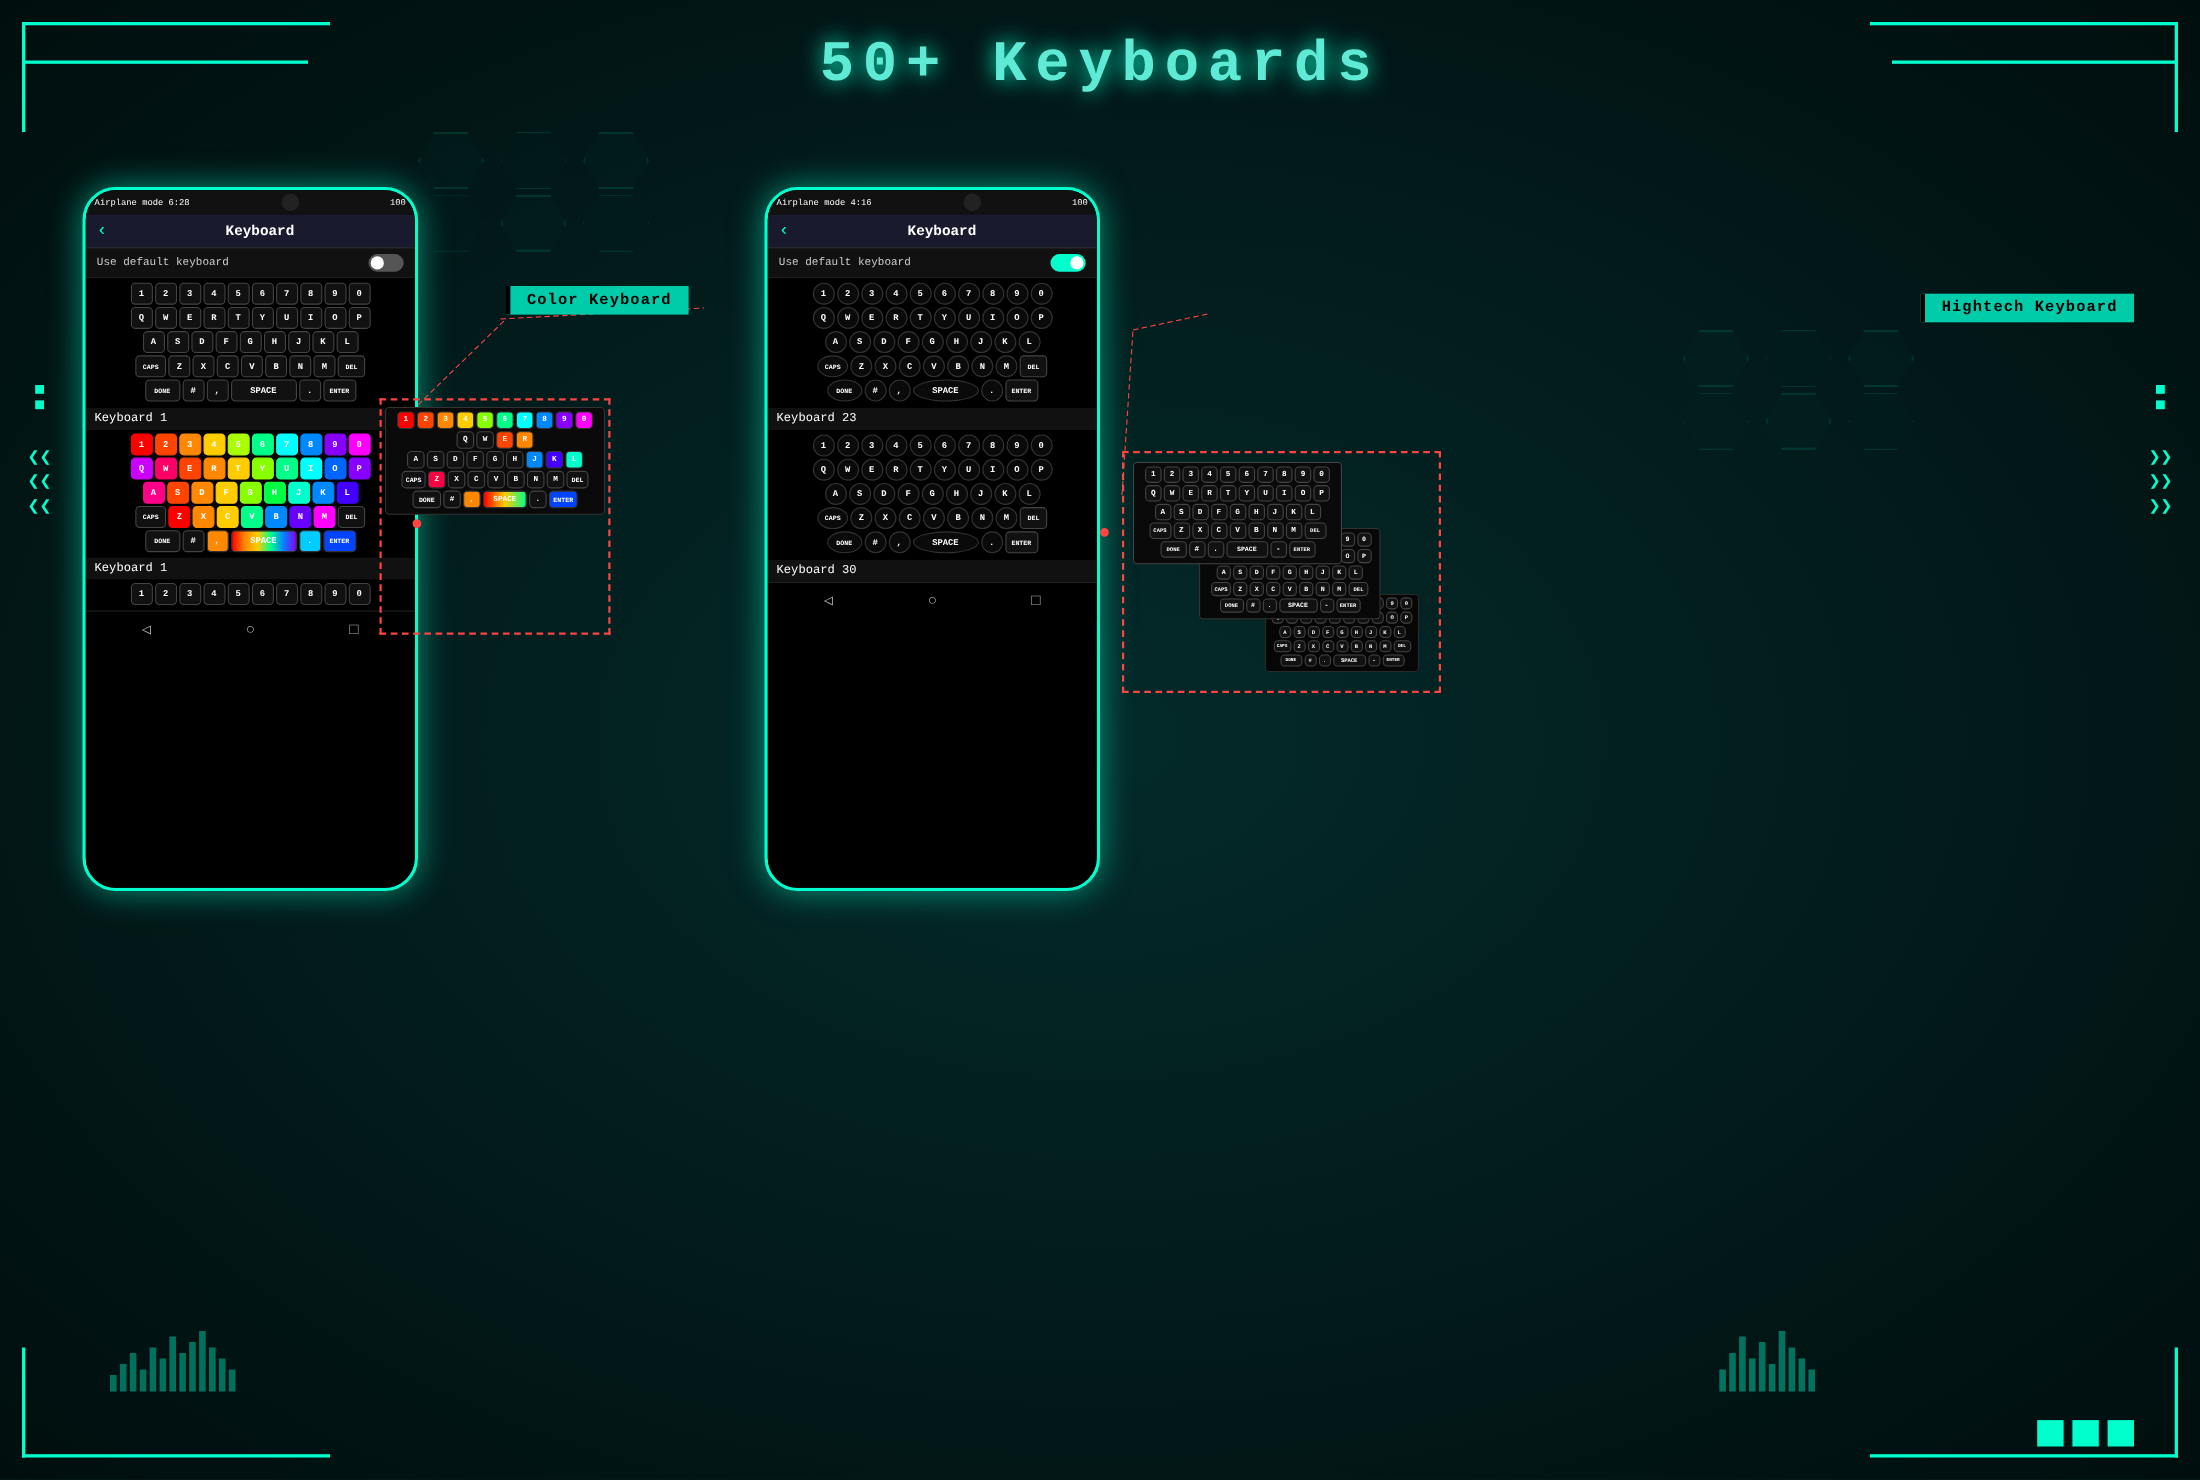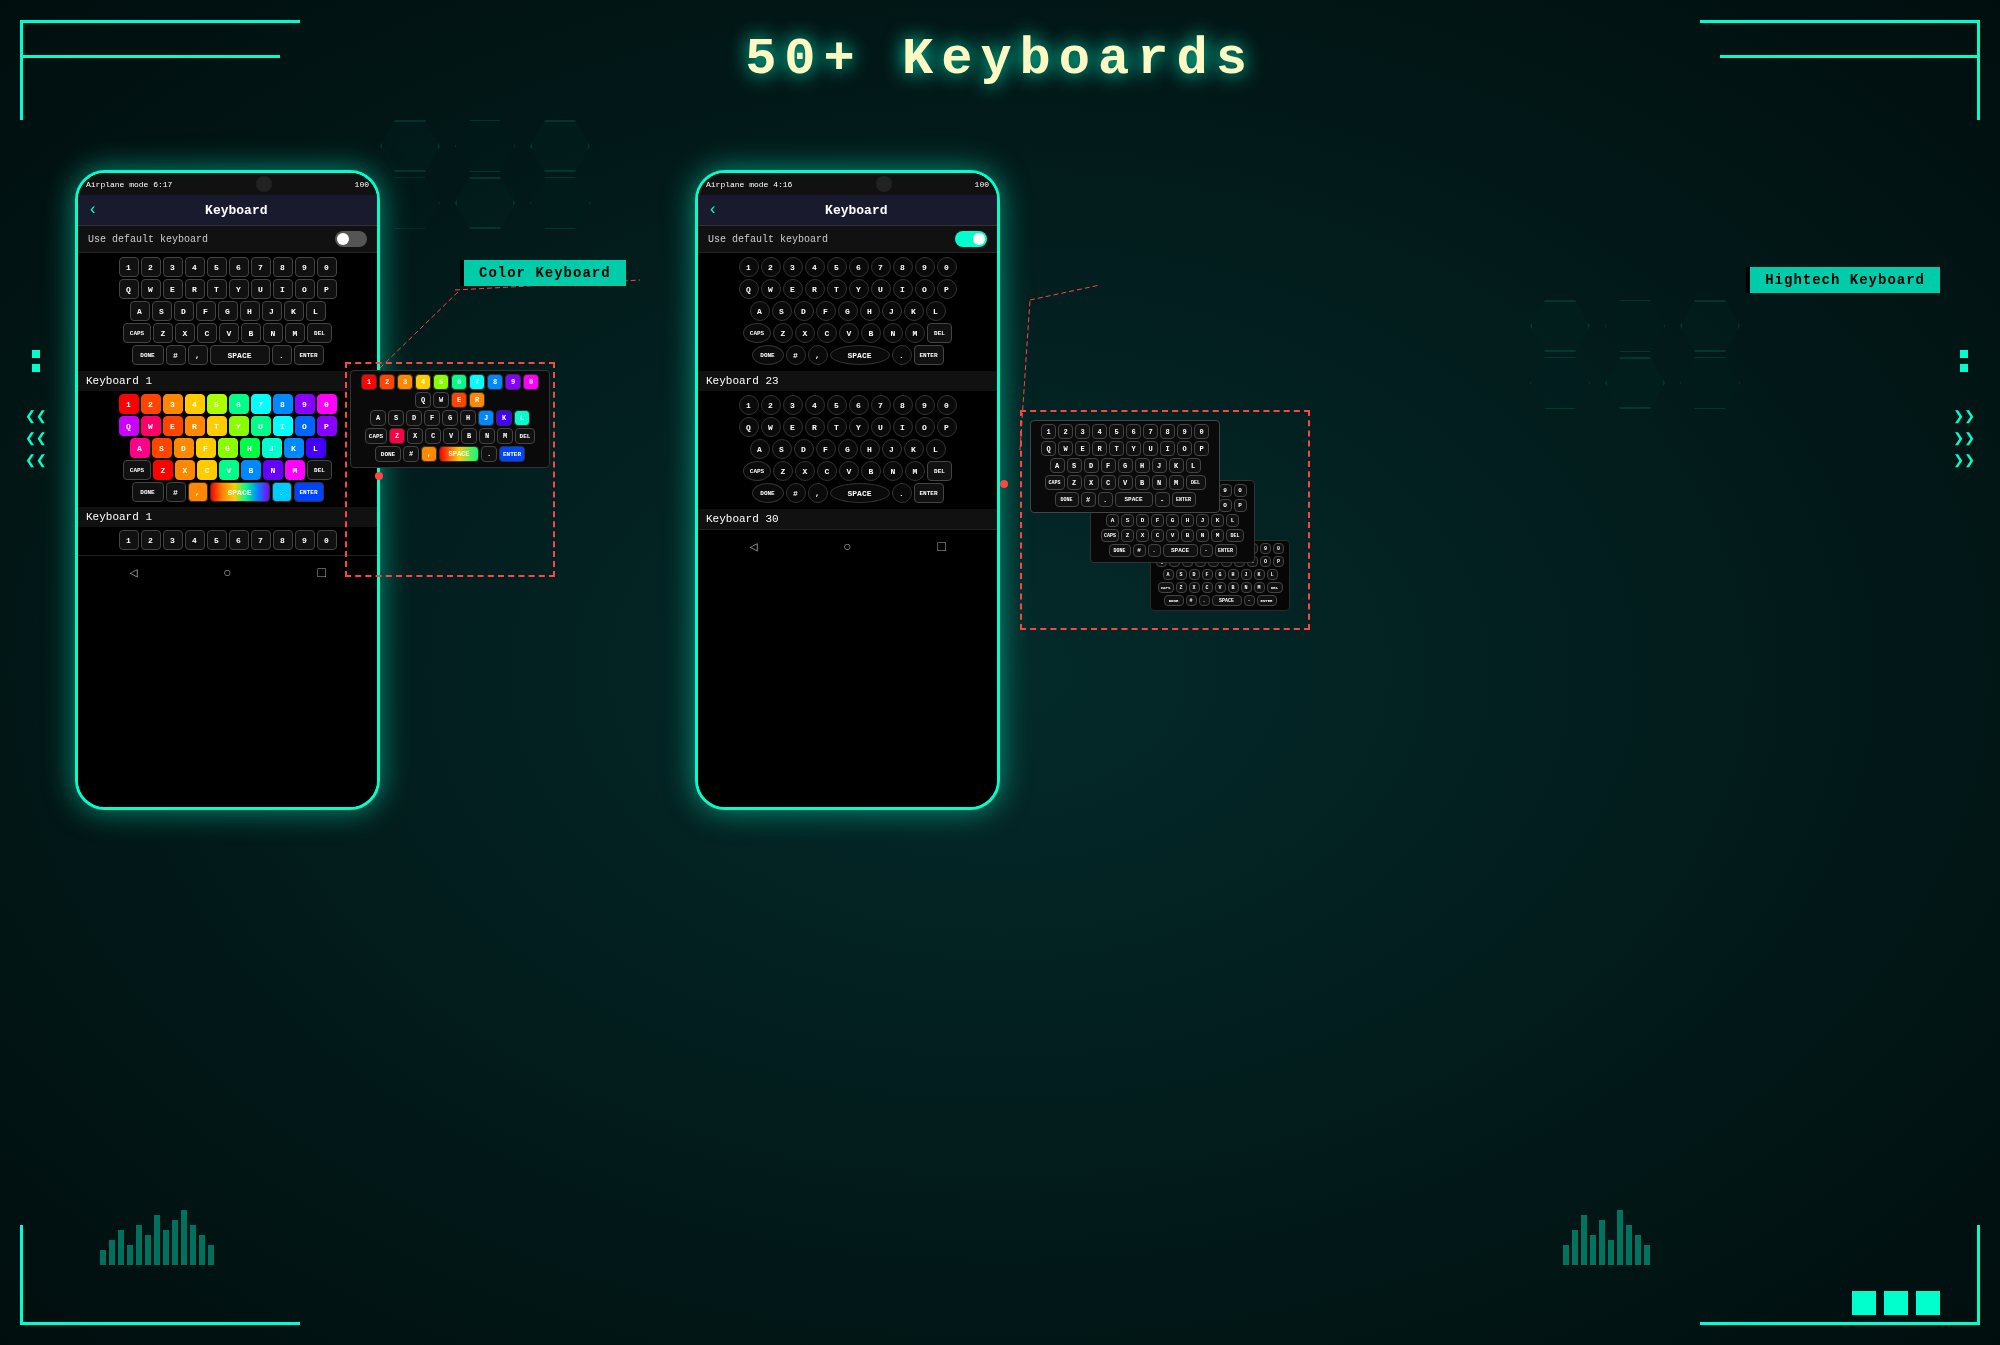--- a/index.html
+++ b/index.html
@@ -79,21 +79,21 @@
     .bar-top-right { right: 20px; width: 260px; }
 
     
     .main-title {
       position: absolute;
       top: 30px;
       left: 50%;
       transform: translateX(-50%);
       font-size: 52px;
       font-weight: bold;
-      color: #fef9c3;
+      color: #5eead4;
       letter-spacing: 8px;
       text-shadow: 0 0 20px #00ffcc;
       font-family: 'Courier New', monospace;
     }
 
     
     .phone {
       position: absolute;
       border-radius: 30px;
       border: 3px solid #00ffcc;
@@ -357,21 +357,21 @@
     <div class="chevron">❯❯</div>
   </div>
 </div>
 
 <div class="main-title">50+ Keyboards</div>
 
 <div class="phone" style="left:75px;top:170px;width:305px;height:640px;">
   <div class="phone-screen">
 
     <div class="status-bar">
-      <span style="font-size:8px;">Airplane mode  6:17</span>
+      <span style="font-size:8px;">Airplane mode  6:28</span>
       <div class="notch" style="width:16px;height:16px;"></div>
       <span style="font-size:8px;">100</span>
     </div>
 
     <div class="kb-header">
       <span class="back-btn">‹</span>
       <span class="title">Keyboard</span>
     </div>
 
     <div class="kb-toggle-row">

